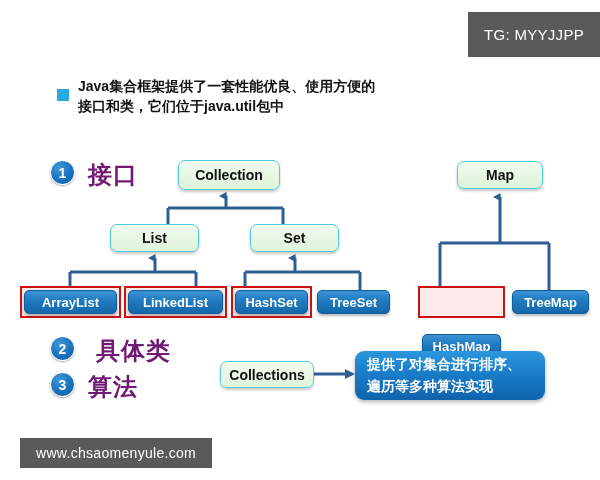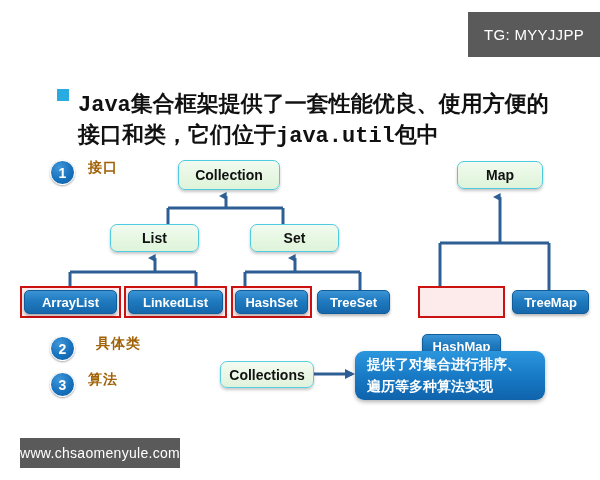--- a/index.html
+++ b/index.html
@@ -4,36 +4,36 @@
 <style>
   html,body{margin:0;padding:0;background:#ffffff;}
   body{width:600px;height:480px;position:relative;overflow:hidden;
        font-family:"Liberation Sans","DejaVu Sans",sans-serif;}
   #stage{position:absolute;left:0;top:0;width:600px;height:480px;}
 
   
   .wm{position:absolute;background:#5a5a5a;color:#fff;display:flex;
       align-items:center;justify-content:center;letter-spacing:.3px;}
   #tg-badge{right:0;top:12px;height:31px;padding:7px 16px;font-size:15px;}
-  #footer-badge{left:20px;top:438px;height:30px;padding:0 0;font-size:14px;}
+  #footer-badge{left:20px;top:438px;height:30px;padding:0 16px;font-size:14px;}
 
   
   #bullet-square{position:absolute;left:57px;top:89px;width:12px;height:12px;
                  background:#29abe2;}
-  #heading-text{position:absolute;left:78px;top:90px;width:500px;
-                font-size:22px;font-weight:bold;color:#111;line-height:1.42;
-                letter-spacing:0px;font-family:Liberation Mono, monospace;}
+  #heading-text{position:absolute;left:78px;top:77px;width:500px;
+                font-size:14px;font-weight:bold;color:#111;line-height:1.42;
+                letter-spacing:0px;}
 
   
   .num-circle{position:absolute;width:25px;height:25px;border-radius:50%;
       background:radial-gradient(circle at 35% 28%,#3f96d8 0%,#1872bd 55%,#0f5fa6 100%);
       border:1.5px solid #ffffff;box-shadow:0 1px 2px rgba(0,0,0,.35);
       color:#fff;font-size:14px;font-weight:bold;display:flex;
       align-items:center;justify-content:center;box-sizing:border-box;}
-  .num-label{position:absolute;font-size:14px;font-weight:bold;color:#a16207;
+  .num-label{position:absolute;font-size:24px;font-weight:bold;color:#701a75;
              letter-spacing:1px;}
 
   
   .ifc-node{position:absolute;box-sizing:border-box;
       background:linear-gradient(180deg,#f2fbf0 0%,#e6f7e2 55%,#dff3da 100%);
       border:1.5px solid #4ecbe0;border-radius:7px;
       display:flex;align-items:center;justify-content:center;
       font-size:14px;font-weight:bold;color:#111;
       box-shadow:0 2px 3px rgba(0,0,0,.22);}
 

